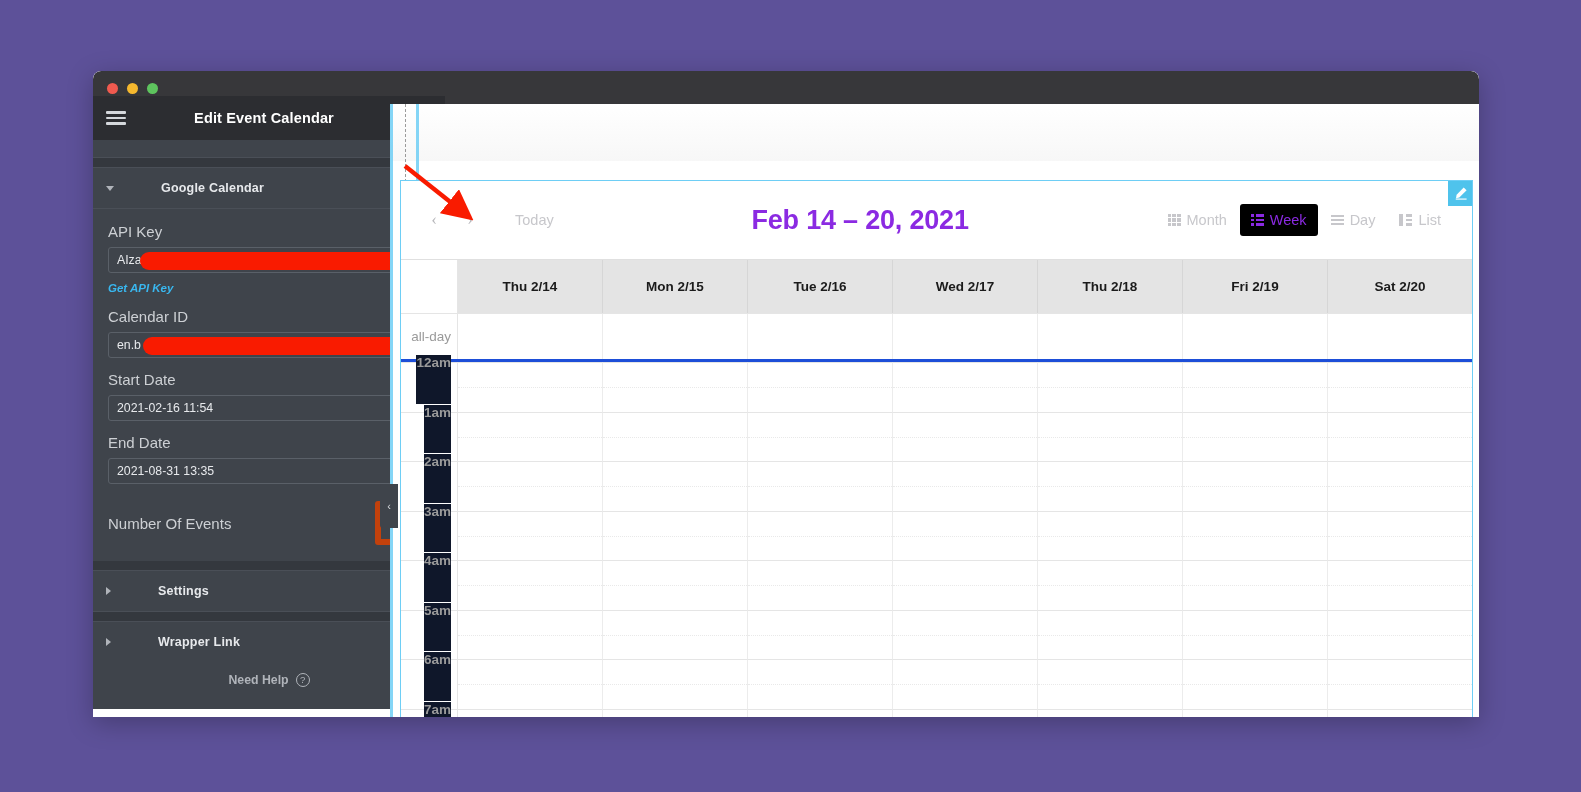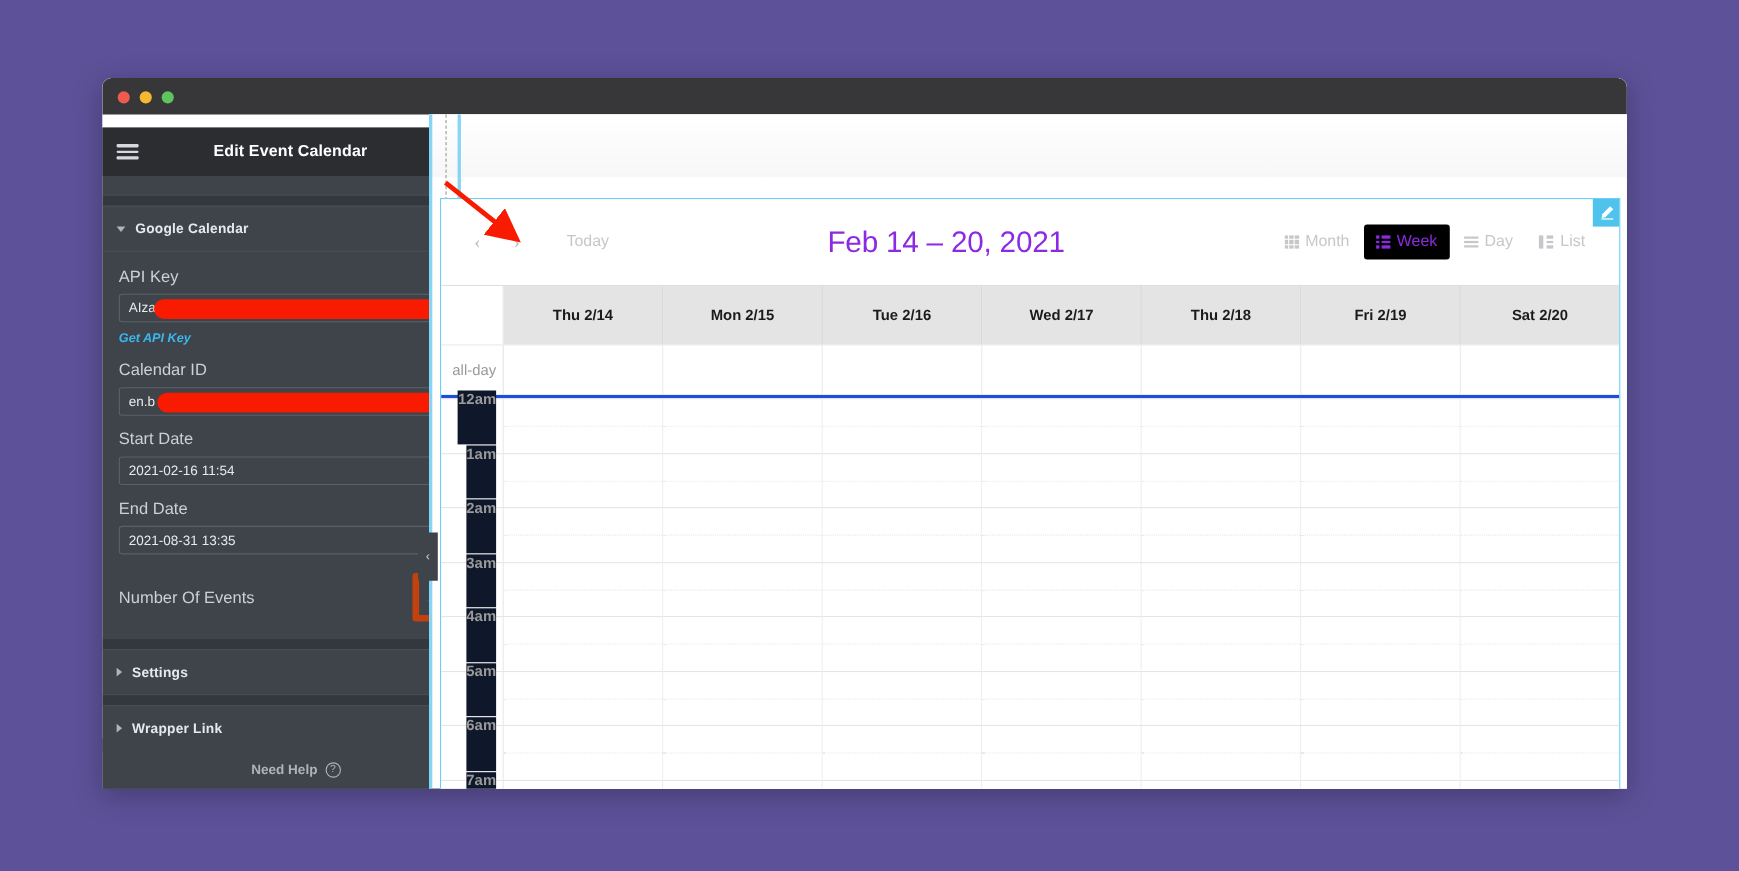--- a/index.html
+++ b/index.html
@@ -26,21 +26,21 @@
     background: #37373a;
     border-radius: 8px 8px 0 0;
   }
   .dot { position: absolute; top: 12px; width: 11px; height: 11px; border-radius: 50%; }
   .dot.red    { left: 14px;  background: #f05a4f; }
   .dot.yellow { left: 34px;  background: #f5b82e; }
   .dot.green  { left: 54px;  background: #5ec45e; }
 
   
   #panel {
-    position: absolute; left: 0; top: 45px;
+    position: absolute; left: 0; top: 25px;
     width: 352px; height: 613px;
     background: #3f444b;
     display: flex; flex-direction: column;
   }
   #panel-header {
     position: relative;
     height: 44px; flex: 0 0 44px;
     background: #2c2d31;
     display: flex; align-items: center;
   }
@@ -64,20 +64,21 @@
   .section-gap { height: 9px; background: #34383e; }
   .partial-strip { height: 18px; background: #3f444b; border-bottom: 1px solid #4a4f57; }
 
   .accordion {
     background: #3f444b;
     padding: 13px 16px 13px 13px;
     display: flex; align-items: center;
     border-top: 1px solid #4a4f57;
     border-bottom: 1px solid #4a4f57;
     cursor: pointer;
+    gap: 38px;
   }
   .accordion .tri {
     width: 0; height: 0; margin-right: 9px;
   }
   .tri.down { border-left: 4.5px solid transparent; border-right: 4.5px solid transparent; border-top: 5px solid #b0b4ba; }
   .tri.right { border-top: 4.5px solid transparent; border-bottom: 4.5px solid transparent; border-left: 5px solid #b0b4ba; }
   .accordion .title { color: #e7e9ec; font-size: 12.5px; font-weight: bold; letter-spacing: .2px; }
   .accordion .dyn-icon {
     margin-left: auto; width: 14px; height: 14px; border-radius: 50%;
     background: linear-gradient(135deg,#e7498f 0%,#b140d6 100%);
@@ -181,21 +182,21 @@
     width: 34px; height: 34px; display:flex; align-items:center; justify-content:center;
     color: #b9b9bd; font-size: 17px; cursor: pointer;
     font-family: "Liberation Serif", serif;
   }
   .today-btn {
     margin-left: 16px; color: #c7c7cb; font-size: 14.5px; cursor: pointer;
     padding: 6px 10px;
   }
   #cal-title {
     flex: 1; text-align: center;
-    color: #8b2ae2; font-size: 27px; font-weight: normal;
+    color: #8b2ae2; font-size: 27px; font-weight: bold;
     letter-spacing: -.2px;
   }
   .tb-right { display: flex; align-items: center; gap: 2px; }
   .view-btn {
     display: flex; align-items: center; gap: 6px;
     padding: 8px 11px; border-radius: 3px;
     color: #c7c7cb; font-size: 14.5px; cursor: pointer;
   }
   .view-btn.active { background: #000000; color: #8b2ae2; }
   .vi { display: inline-block; width: 13px; height: 12px; }

